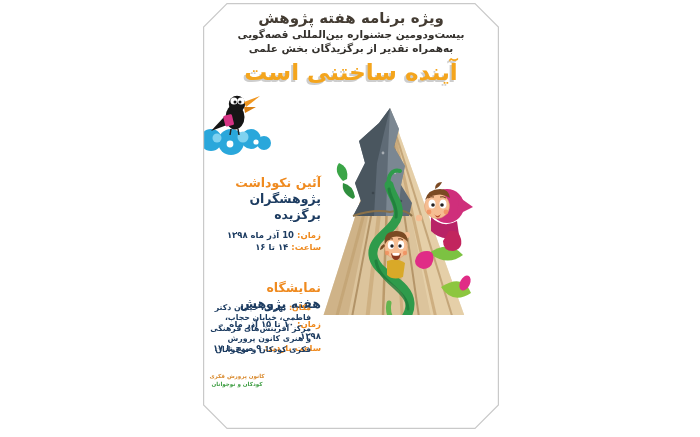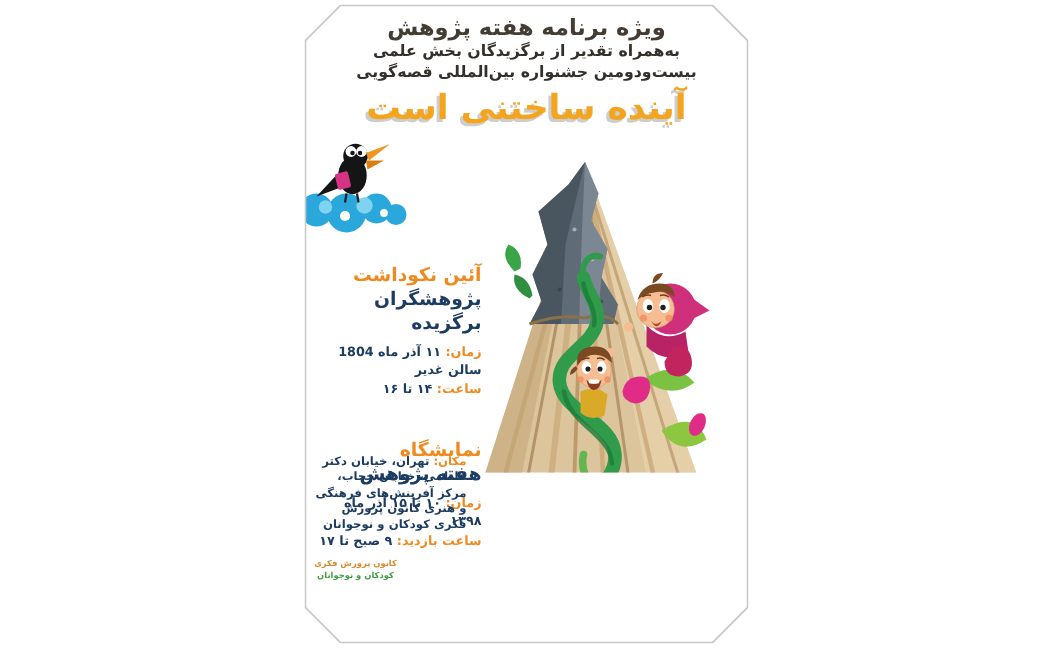--- a/index.html
+++ b/index.html
@@ -181,32 +181,31 @@
         <path d="M45,422 Q44,406 40,398 Q48,404 47,414 Z" fill="#6ab84e"></path>
         <path d="M46,422 Q50,408 58,402 Q50,410 48,418 Z" fill="#3e8e41"></path>
         <path d="M46,422 Q54,412 62,410 Q52,416 48,420 Z" fill="#7cb85c"></path>
       </g>
     </svg>
   </div>
 
   <div class="text-layer">
     <div class="header">
       <div class="kicker">ویژه برنامه هفته پژوهش</div>
+      <div class="sub">بیست‌ودومین جشنواره بین‌المللی قصه‌گویی</div>
       <div class="sub">به‌همراه تقدیر از برگزیدگان بخش علمی</div>
-      <div class="sub">بیست‌ودومین جشنواره بین‌المللی قصه‌گویی</div>
       <div class="title">آینده ساختنی است</div>
     </div>
 
     <div class="sections">
       <div class="section">
         <div class="sec-h-accent">آئین نکوداشت</div>
         <div class="sec-h">پژوهشگران برگزیده</div>
         <div class="details">
-          <div class="detail"><span class="lbl">زمان:</span> <span>۱۱ آذر ماه 1804</span></div>
-          <div class="detail"><span class="lbl"></span><span>سالن غدیر</span></div>
+          <div class="detail"><span class="lbl">زمان:</span> <span>10 آذر ماه ۱۳۹۸</span></div>
           <div class="detail"><span class="lbl">ساعت:</span> <span>۱۴ تا ۱۶</span></div>
         </div>
       </div>
       <div class="section">
         <div class="sec-h-accent">نمایشگاه</div>
         <div class="sec-h">هفته پژوهش</div>
         <div class="details">
           <div class="detail"><span class="lbl">زمان:</span> <span>۱۰ تا ۱۵ آذر ماه ۱۳۹۸</span></div>
           <div class="detail"><span class="lbl">ساعت بازدید:</span> <span>۹ صبح تا ۱۷</span></div>
         </div>

